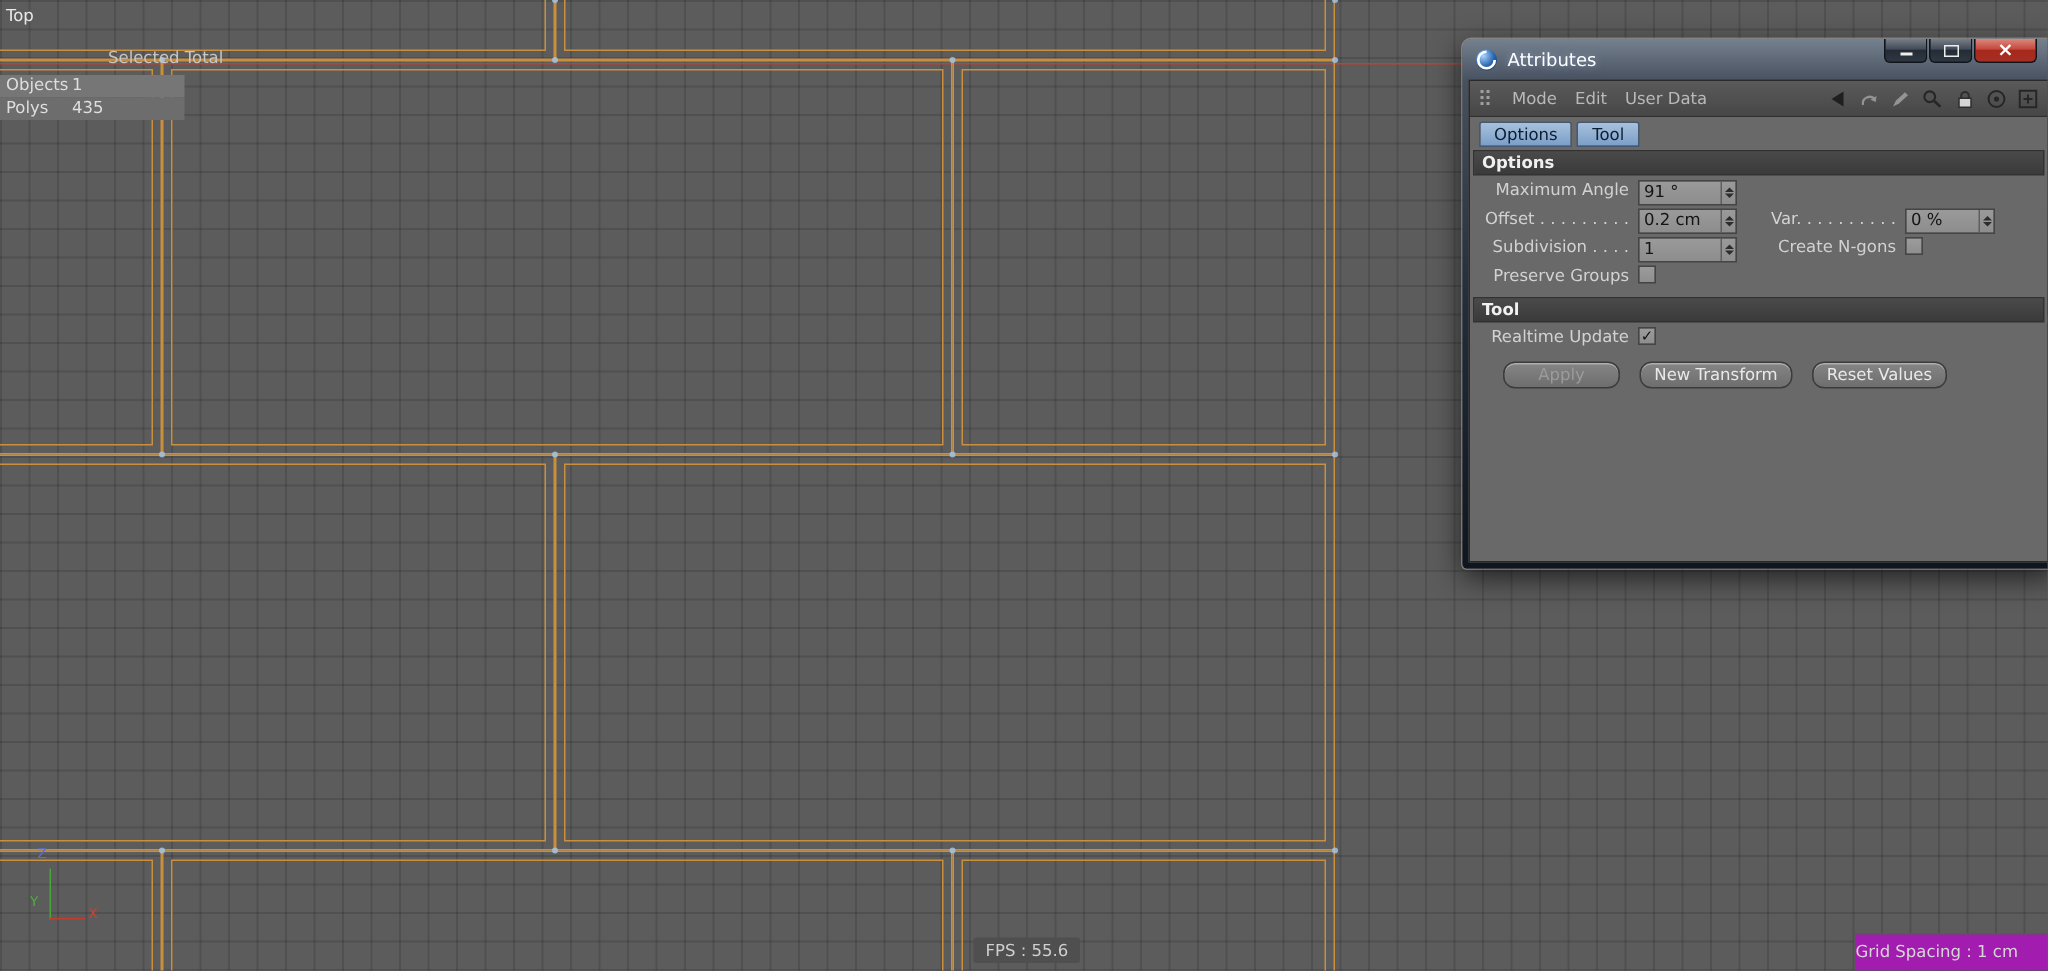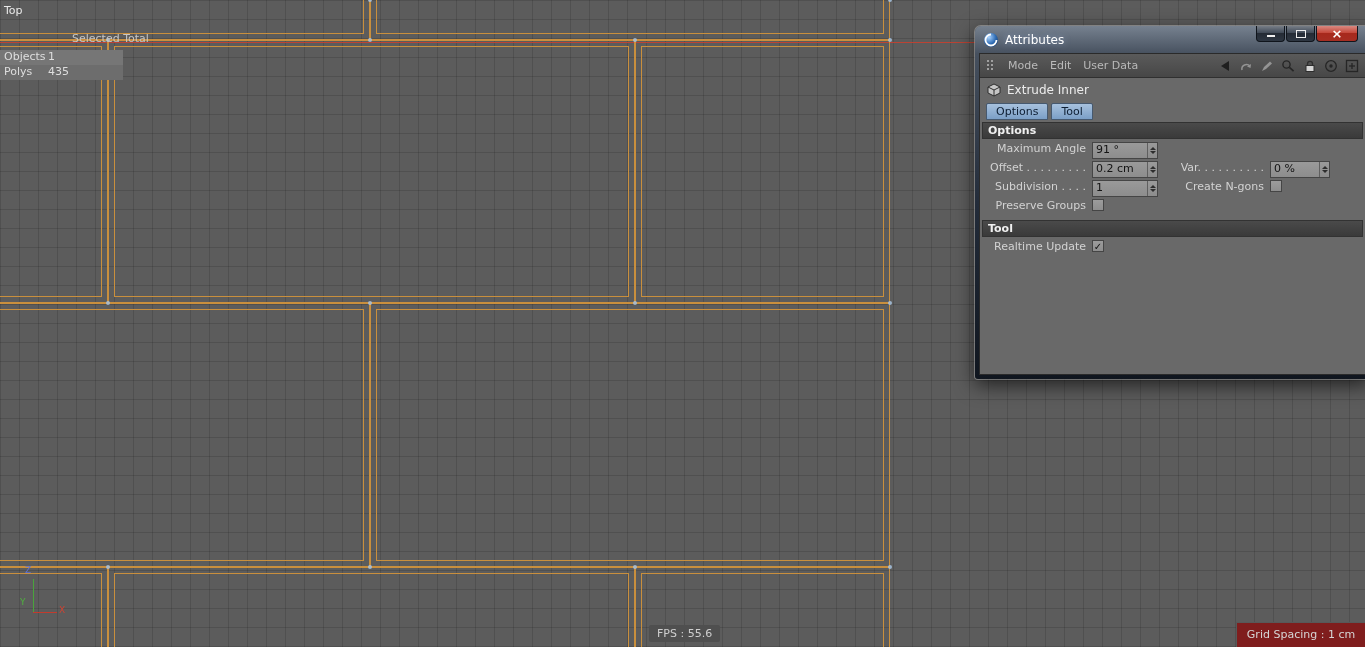--- a/index.html
+++ b/index.html
@@ -20,21 +20,21 @@
   #axis-line-x{position:absolute;left:0;top:42px;width:1365px;height:1px;background:#bb4334;z-index:1;}
   
   .view-label{position:absolute;left:4px;top:4px;color:#e9e9e9;z-index:6;}
   .stats{position:absolute;left:0;top:32px;z-index:6;color:#dedede;}
   .stats-header{margin-left:72px;color:#c6c6c6;height:16px;}
   .stats-rows{margin-top:2px;width:123px;}
   .srow{display:flex;height:15px;align-items:flex-start;background:#767676;}
   .srow.alt{background:#6d6d6d;}
   .srow .sl{width:44px;padding-left:4px;}
   .fps-chip{position:absolute;left:649px;top:625px;z-index:6;background:#4f4f4f;color:#cfcfcf;padding:2px 8px;border-radius:2px;}
-  .grid-chip{position:absolute;right:0;bottom:0;width:128px;height:24px;z-index:6;background:#7f1d1d;border-top:1px solid #585858;border-left:1px solid #585858;color:#d6d6d6;text-align:center;line-height:24px;}
+  .grid-chip{position:absolute;right:0;bottom:0;width:128px;height:24px;z-index:6;background:#a21caf;border-top:1px solid #585858;border-left:1px solid #585858;color:#d6d6d6;line-height:24px;}
   .gizmo{position:absolute;left:18px;top:568px;width:60px;height:55px;z-index:4;}
   .gz-v{position:absolute;left:15px;top:11px;width:1px;height:34px;background:#4aa43c;}
   .gz-h{position:absolute;left:15px;top:44px;width:24px;height:1px;background:#c23b2d;}
   .gz-z{position:absolute;left:7px;top:-3px;color:#5b6fd4;font-size:9px;}
   .gz-y{position:absolute;left:2px;top:29px;color:#4fae3f;font-size:9px;}
   .gz-x{position:absolute;left:41px;top:37px;color:#cc4433;font-size:9px;}
   .clipped-item{position:absolute;left:1333px;top:206px;z-index:3;display:flex;align-items:center;gap:3px;color:#c9c9c9;}
   
   #attr-window{
     position:absolute;left:935px;top:26px;width:395px;height:353px;z-index:10;
@@ -237,27 +237,20 @@
             <circle cx="7" cy="7" r="1.7" fill="#262626"></circle>
           </svg>
         <svg width="14" height="14">
             <rect x="1.5" y="1.5" width="11" height="11" stroke="#262626" stroke-width="1.3" fill="none"></rect>
             <line x1="7" y1="4" x2="7" y2="10" stroke="#262626" stroke-width="1.3"></line>
             <line x1="4" y1="7" x2="10" y2="7" stroke="#262626" stroke-width="1.3"></line>
           </svg>
       </span>
     </div>
 
-    <div class="obj-row">
-      <svg width="14" height="14">
-        <path d="M7 1 L13 4 L13 10 L7 13 L1 10 L1 4 Z" fill="#c6c6c6" stroke="#2e2e2e" stroke-width="1"></path>
-        <path d="M1 4 L7 7 L13 4 M7 7 L7 13" stroke="#2e2e2e" stroke-width="1" fill="none"></path>
-      </svg>
-      <span>Extrude Inner</span>
-    </div>
 
     <div class="tabs">
       <span class="tab">Options</span>
       <span class="tab">Tool</span>
     </div>
 
     <div class="sect">Options</div>
 
     <div class="prow">
       <span class="lbl">Maximum Angle</span>
@@ -307,14 +300,19 @@
       <span class="chk"></span>
     </div>
 
     <div class="sect">Tool</div>
 
     <div class="prow">
       <span class="lbl">Realtime Update</span>
       <span class="chk">✓</span>
     </div>
 
+    <div class="btnrow">
+      <div class="btn b-apply disabled">Apply</div>
+      <div class="btn b-nt">New Transform</div>
+      <div class="btn b-rv">Reset Values</div>
+    </div>
   </div>
 </div>
 
 </body></html>

